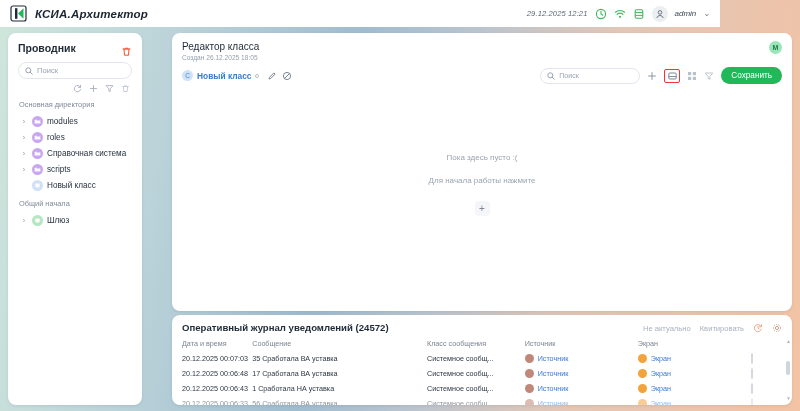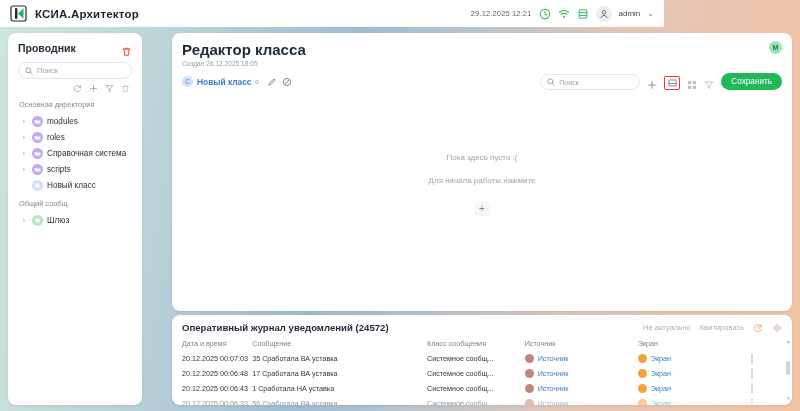--- a/index.html
+++ b/index.html
@@ -8,23 +8,23 @@
     font-family: "Liberation Sans", sans-serif;
     background: #ffffff;
   }
   #app {
     position: relative; width: 800px; height: 411px;
     background: linear-gradient(100deg, #cfe6dc 0%, #bcd4d9 20%, #9fbcd0 42%, #b9c4cf 55%, #e3c6b6 72%, #f3c3a4 100%);
     overflow: hidden;
   }
   
   .topbar {
-    position: absolute; top: 0; left: 0; width: 664px; height: 27px;
+    position: absolute; top: 0; left: 0; width: 720px; height: 27px;
     background: #ffffff; display: flex; align-items: center;
-    padding: 0 10px; z-index: 20;
+    padding: 0 10px; z-index: 20; font-style: italic;
   }
   .brand { display: flex; align-items: center; gap: 8px; }
   .logo-k {
     width: 17px; height: 17px; position: relative;
     display: inline-block;
   }
   .logo-k svg { display: block; }
   .brand-title { font-size: 11.5px; font-weight: bold; color: #1b2430; letter-spacing: .2px; }
   .top-right { margin-left: auto; display: flex; align-items: center; gap: 7px; justify-content: space-between; }
   .dt { font-size: 7.6px; color: #5d6875; letter-spacing: .1px; }
@@ -61,37 +61,37 @@
   .fico { width: 11px; height: 11px; border-radius: 50%; display: inline-flex; align-items: center; justify-content: center; flex: 0 0 auto; }
   .fico.purple { background: #c9a7f0; }
   .fico.blue { background: #cfe0f7; }
   .fico.green { background: #b6e6c3; }
   .tree-label { font-size: 8.2px; color: #27323f; }
   .indent { padding-left: 14px; }
 
   
   #editor { left: 172px; top: 33px; width: 620px; height: 278px; padding: 8px 10px 0 10px; }
   .ed-head { display: flex; align-items: flex-start; }
-  .ed-title { font-size: 15px; font-weight: bold; color: #1f2a37; }
+  .ed-title { font-size: 10px; font-weight: normal; color: #1f2a37; }
   .ed-sub { font-size: 6.6px; color: #97a1ad; margin-top: 2px; }
   .badge-m {
     width: 13px; height: 13px; border-radius: 50%; background: #9ae6b8;
     color: #1d7a47; font-size: 7px; font-weight: bold;
     display: flex; align-items: center; justify-content: center; margin-left: auto;
   }
   .ed-row2 { display: flex; align-items: center; margin-top: 6px; }
   .chip { display: flex; align-items: center; gap: 4px; }
   .chip-ic {
     width: 11px; height: 11px; border-radius: 50%; background: #cfe2f8;
     color: #4a86d0; font-size: 6.5px; display: flex; align-items: center; justify-content: center;
   }
   .chip-label { font-size: 8.4px; color: #3a7bd0; font-weight: bold; }
   .dot-sm { width: 4px; height: 4px; border: 1px solid #b7c0cb; border-radius: 50%; margin: 0 3px; }
   .mini-ic { width: 10px; height: 10px; display: inline-flex; margin-left: 5px; }
-  .ed-tools { margin-left: auto; display: flex; align-items: flex-end; gap: 7px; }
+  .ed-tools { margin-left: auto; display: flex; align-items: center; gap: 7px; }
   .search2 {
     display: flex; align-items: center; gap: 4px; width: 100px; height: 16px;
     border: 1px solid #e2e6ec; border-radius: 10px; padding: 0 6px;
   }
   .search2 .ph { font-size: 7px; color: #9aa4b0; }
   .tool-ic { width: 10px; height: 10px; display: inline-flex; align-items: center; justify-content: center; }
   .tool-hl {
     width: 16px; height: 14px; border: 1.4px solid #ff2f2f; border-radius: 2px;
     display: flex; align-items: center; justify-content: center;
   }
@@ -106,21 +106,21 @@
   }
   .empty-t { font-size: 8px; color: #9aa4b0; }
   .plus-btn {
     width: 15px; height: 15px; border-radius: 4px; background: #f4f6f9;
     display: flex; align-items: center; justify-content: center;
     font-size: 10px; color: #7d8794; margin-top: 2px;
   }
 
   
   #journal { left: 172px; top: 315px; width: 620px; height: 90px; padding: 7px 0 0 0; overflow: hidden; }
-  .j-head { display: flex; align-items: center; padding: 0 10px; }
+  .j-head { display: flex; align-items: flex-end; padding: 0 10px; }
   .j-title { font-size: 9.6px; font-weight: bold; color: #1f2a37; }
   .j-actions { margin-left: auto; display: flex; align-items: center; gap: 9px; }
   .j-act { font-size: 7.6px; color: #a8b2bd; }
   .j-ic { width: 10px; height: 10px; display: inline-flex; }
   table { width: 100%; border-collapse: collapse; table-layout: fixed; margin-top: 4px; }
   th { font-size: 7.2px; color: #7a8593; font-weight: normal; text-align: left; padding: 2px 0 3px 0; }
   td { font-size: 7.2px; color: #2c3642; padding: 3px 0; white-space: nowrap; overflow: hidden; }
   .c1 { width: 78px; padding-left: 10px !important; }
   .c2 { width: 170px; }
   .c3 { width: 95px; }
@@ -268,21 +268,21 @@
         <span class="fico blue">
             <svg width="7" height="7" viewBox="0 0 7 7">
               <rect x="1.4" y="1.4" width="4.2" height="4.2" rx="0.8" fill="#fff" opacity=".9"></rect>
             </svg>
           </span>
         <span class="tree-label">Новый класс</span>
       </div>
     </div>
 
     <div style="margin-top:6px;">
-      <div class="sect-label">Общий сообщ</div>
+      <div class="sect-label">Общий начала</div>
       <div class="tree-row">
         <span class="tw">›</span>
         <span class="fico green">
             <svg width="7" height="7" viewBox="0 0 7 7">
               <rect x="1.2" y="1.6" width="4.6" height="3.4" rx="0.6" fill="#fff" opacity=".92"></rect>
               <path d="M2.4 5.4 H4.6" stroke="#fff" stroke-width="0.8"></path>
             </svg>
           </span>
         <span class="tree-label">Шлюз</span>
       </div>

